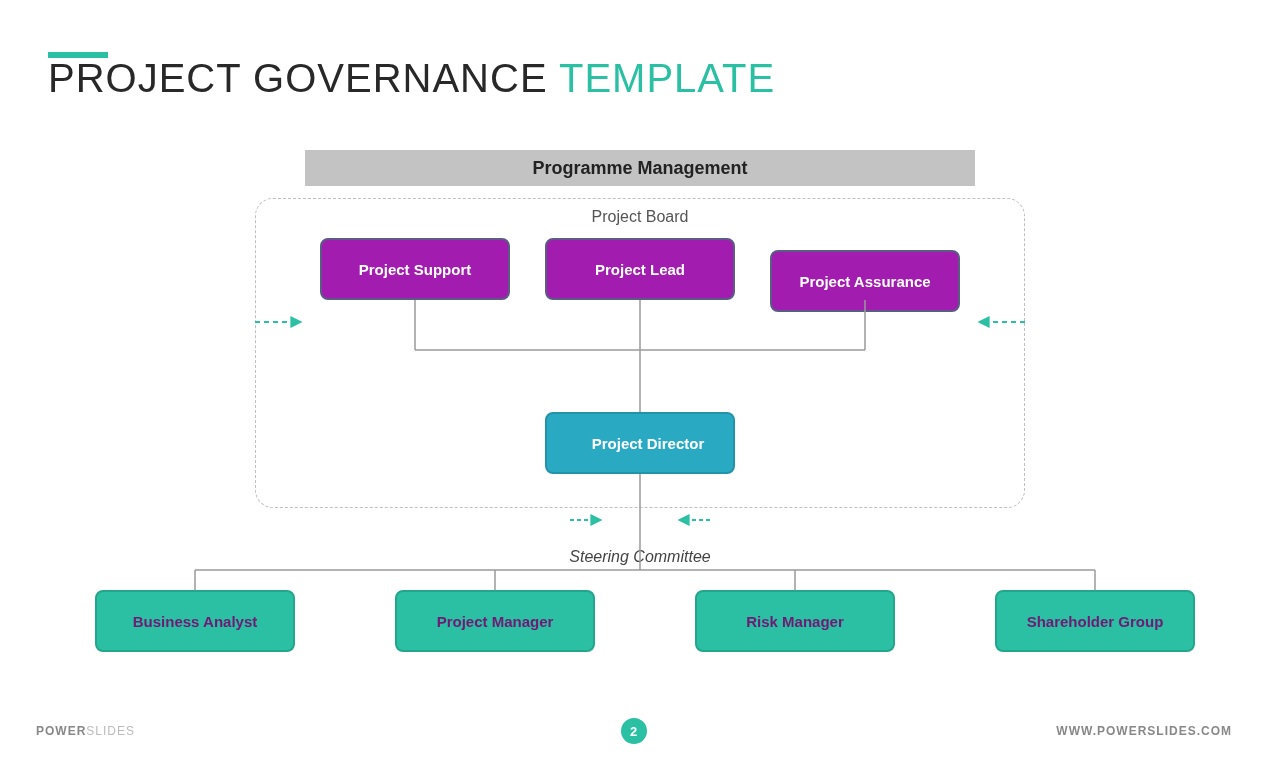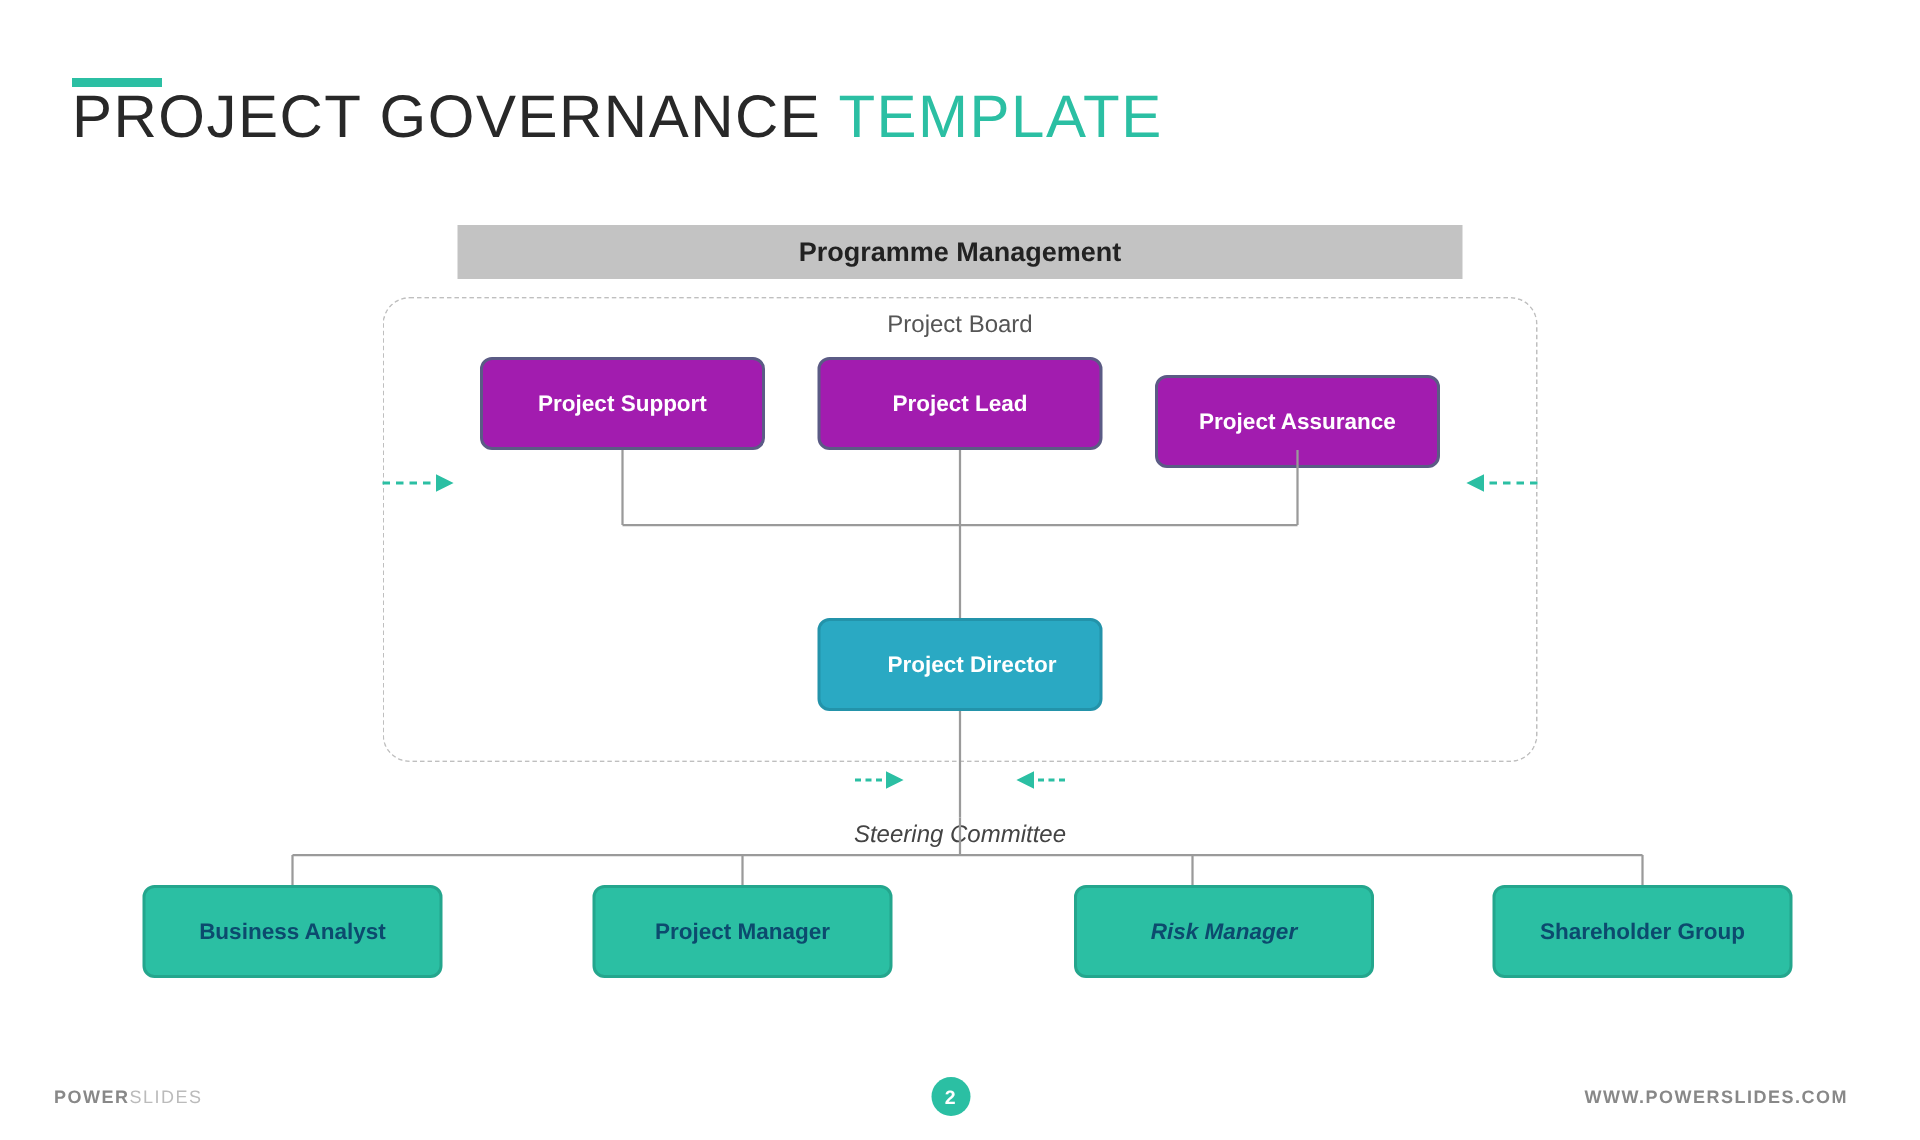--- a/index.html
+++ b/index.html
@@ -98,21 +98,21 @@
     justify-content: center;
     text-align: center;
   }
   .green-box {
     position: absolute;
     width: 200px;
     height: 62px;
     background: #2bbfa3;
     border: 2px solid #24a68d;
     border-radius: 8px;
-    color: #0c4a6e;
+    color: #701a75;
     font-weight: 700;
     font-size: 15px;
     display: flex;
     align-items: center;
     justify-content: center;
     text-align: center;
   }
   .connectors {
     position: absolute;
     top: 0;
@@ -180,21 +180,21 @@
   <div class="purple-box" style="top:88px; left:320px;">Project Support</div>
   <div class="purple-box" style="top:88px; left:545px;">Project Lead</div>
   <div class="purple-box" style="top:100px; left:770px;">Project Assurance</div>
 
   <div class="teal-box" style="top:262px; left:545px;padding-left:16px;">Project Director</div>
 
   <div class="steering-label">Steering Committee</div>
 
   <div class="green-box" style="top:440px; left:95px;">Business Analyst</div>
   <div class="green-box" style="top:440px; left:395px;">Project Manager</div>
-  <div class="green-box" style="top:440px; left:716px;font-style:italic;">Risk Manager</div>
+  <div class="green-box" style="top:440px; left:695px;">Risk Manager</div>
   <div class="green-box" style="top:440px; left:995px;">Shareholder Group</div>
 
   <svg class="connectors">
 
     <defs>
       <marker id="arrow-green" viewBox="0 0 10 10" refX="8" refY="5" markerWidth="6" markerHeight="6" orient="auto-start-reverse">
         <path d="M 0 0 L 10 5 L 0 10 z" fill="#2bbfa3"></path>
       </marker>
     </defs>
 

